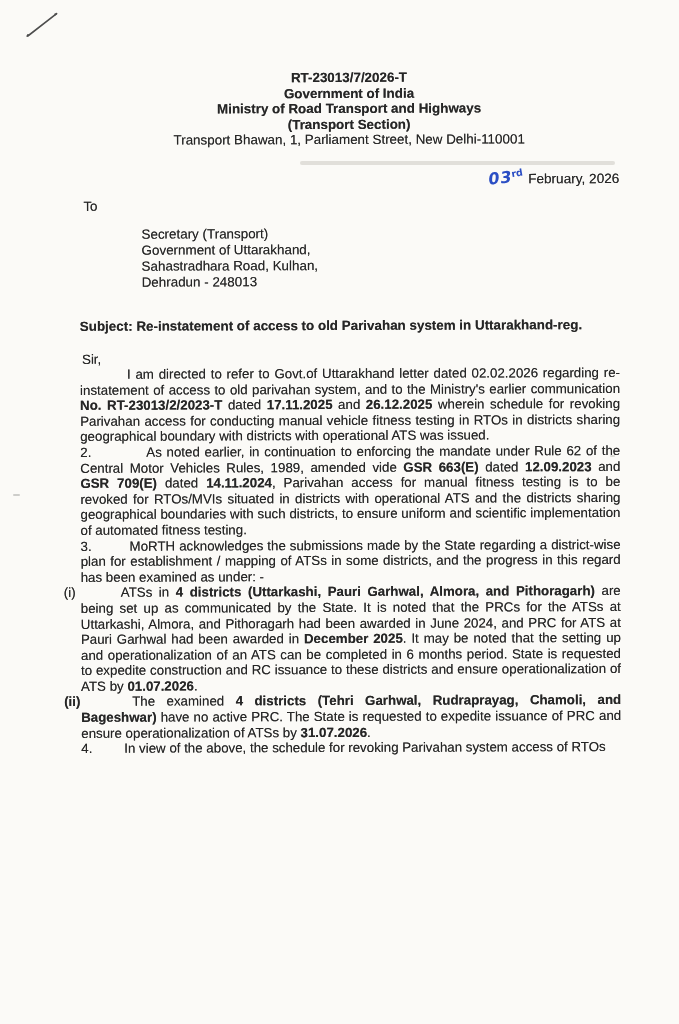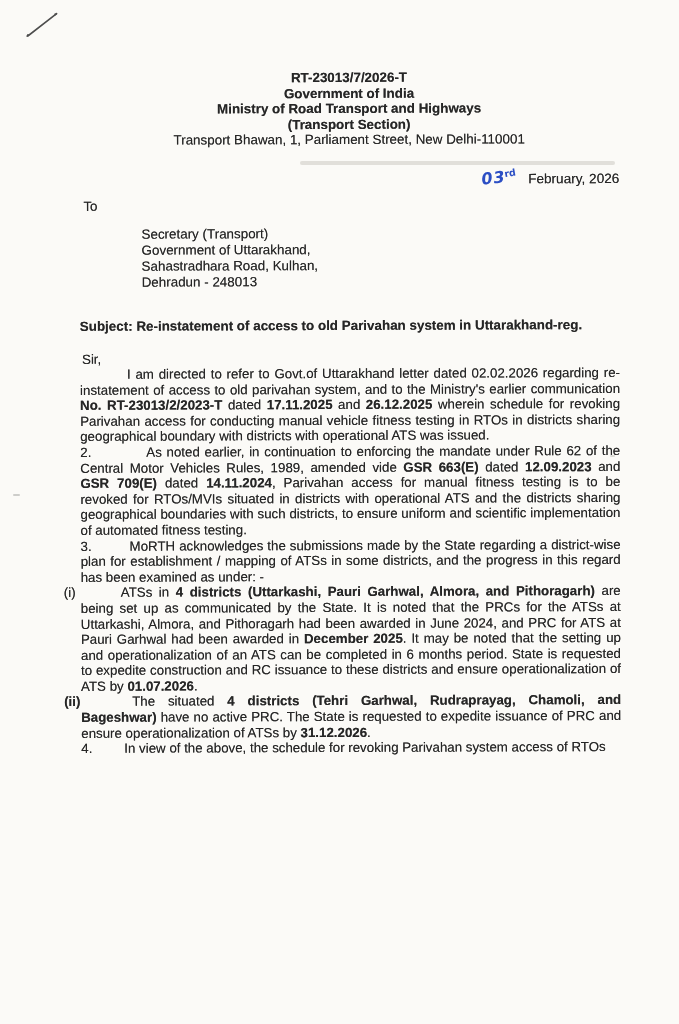--- a/index.html
+++ b/index.html
@@ -28,21 +28,21 @@
   .hdr { text-align:center; }
   .hline { font-size:13.4px; line-height:15.5px; }
   .b { font-weight:bold; }
   .dateline { text-align:right; margin-top:22px; font-size:13.6px; line-height:18px; }
   .hand { color:#2b4ec4; font-weight:bold; font-family:"DejaVu Sans", sans-serif;
     text-shadow:none; }
   .day { display:inline-block; font-size:16px; letter-spacing:1px;
     transform:rotate(-6deg) skewX(-10deg); }
   .sup { display:inline-block; font-size:9.5px; position:relative; top:-7px; left:-2px;
     transform:rotate(-10deg); }
-  .printed-date { margin-left:7px; }
+  .printed-date { margin-left:0; }
   .to { margin-top:8px; margin-left:4px; font-size:13.4px; line-height:15.5px; }
   .addr { margin-top:13px; margin-left:62px; font-size:13.4px; }
   .addr div { line-height:16px; }
   .subject { margin-top:28px; font-size:13.4px; line-height:15.5px; }
   .subj-label { font-weight:bold; 
     text-underline-offset:2px; text-decoration-thickness:1.5px; }
   .salut { margin-top:17px; margin-left:2px; font-size:13.4px; line-height:15.5px; }
   p.para { margin:0; font-size:13.3px; line-height:15.6px; text-align:justify; }
   .p1 { margin-top:9px; text-indent:47px; }
   .p2 { margin-top:33px; }
@@ -96,18 +96,18 @@
     <div class="salut">Sir,</div>
 
     <p class="para p1"><span>I am directed to refer to Govt.of Uttarakhand letter dated 02.02.2026 regarding re-instatement of access to old parivahan system, and to the Ministry's earlier communication </span><span class="b">No. RT-23013/2/2023-T</span><span> dated </span><span class="b">17.11.2025</span><span> and </span><span class="b">26.12.2025</span><span> wherein schedule for revoking Parivahan access for conducting manual vehicle fitness testing in RTOs in districts sharing geographical boundary with districts with operational ATS was issued.</span></p>
 
     <p class="para p2"><span class="pnum w66">2.</span><span><span>As noted earlier, in continuation to enforcing the mandate under Rule 62 of the Central Motor Vehicles Rules, 1989, amended vide </span><span class="b">GSR 663(E)</span><span> dated </span><span class="b">12.09.2023</span><span> and </span><span class="b">GSR 709(E)</span><span> dated </span><span class="b">14.11.2024</span><span>, Parivahan access for manual fitness testing is to be revoked for RTOs/MVIs situated in districts with operational ATS and the districts sharing geographical boundaries with such districts, to ensure uniform and scientific implementation of automated fitness testing.</span></span></p>
 
     <p class="para p3"><span class="pnum w49">3.</span><span><span>MoRTH acknowledges the submissions made by the State regarding a district-wise plan for establishment / mapping of ATSs in some districts, and the progress in this regard has been examined as under: -</span></span></p>
 
     <p class="para item item-i"><span class="pnum wi1">(i)</span><span><span>ATSs in </span><span class="b">4 districts (Uttarkashi, Pauri Garhwal, Almora, and Pithoragarh)</span><span> are being set up as communicated by the State. It is noted that the PRCs for the ATSs at Uttarkashi, Almora, and Pithoragarh had been awarded in June 2024, and PRC for ATS at Pauri Garhwal had been awarded in </span><span class="b">December 2025</span><span>. It may be noted that the setting up and operationalization of an ATS can be completed in 6 months period. State is requested to expedite construction and RC issuance to these districts and ensure operationalization of ATS by </span><span class="b">01.07.2026</span><span>.</span></span></p>
 
-    <p class="para item item-ii"><span class="pnum wi2">(ii)</span><span><span>The situated </span><span class="b">4 districts (Tehri Garhwal, Rudraprayag, Chamoli, and Bageshwar)</span><span> have no active PRC. The State is requested to expedite issuance of PRC and ensure operationalization of ATSs by </span><span class="b">31.12.2026</span><span>.</span></span></p>
+    <p class="para item item-ii"><span class="pnum wi2">(ii)</span><span><span>The examined </span><span class="b">4 districts (Tehri Garhwal, Rudraprayag, Chamoli, and Bageshwar)</span><span> have no active PRC. The State is requested to expedite issuance of PRC and ensure operationalization of ATSs by </span><span class="b">31.07.2026</span><span>.</span></span></p>
 
     <p class="para p4"><span class="pnum w43">4.</span><span><span>In view of the above, the schedule for revoking Parivahan system access of RTOs</span></span></p>
 
   </div>
 </div>
 
 </body></html>

